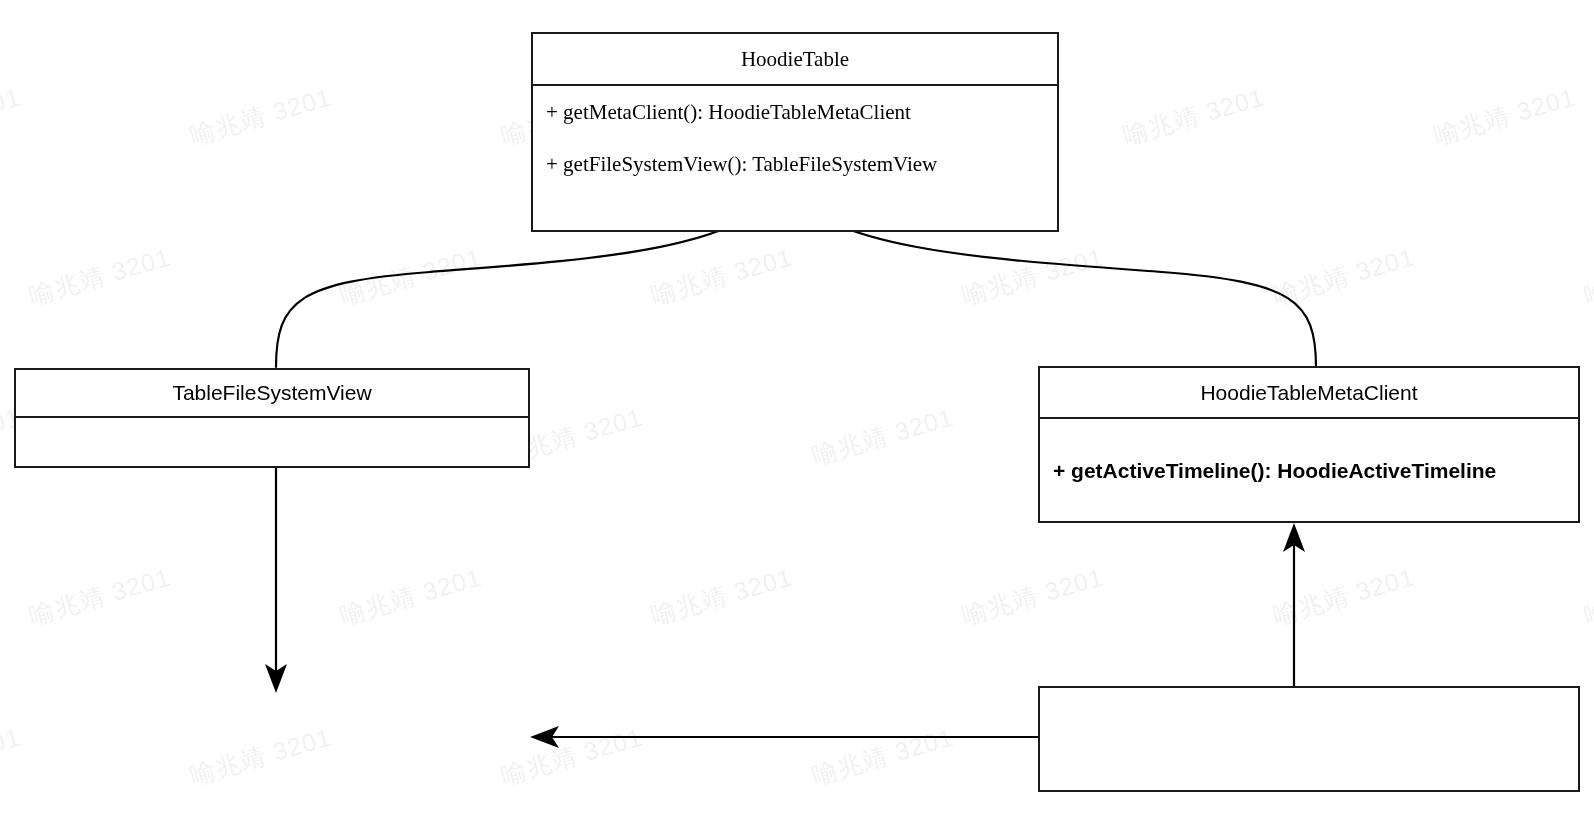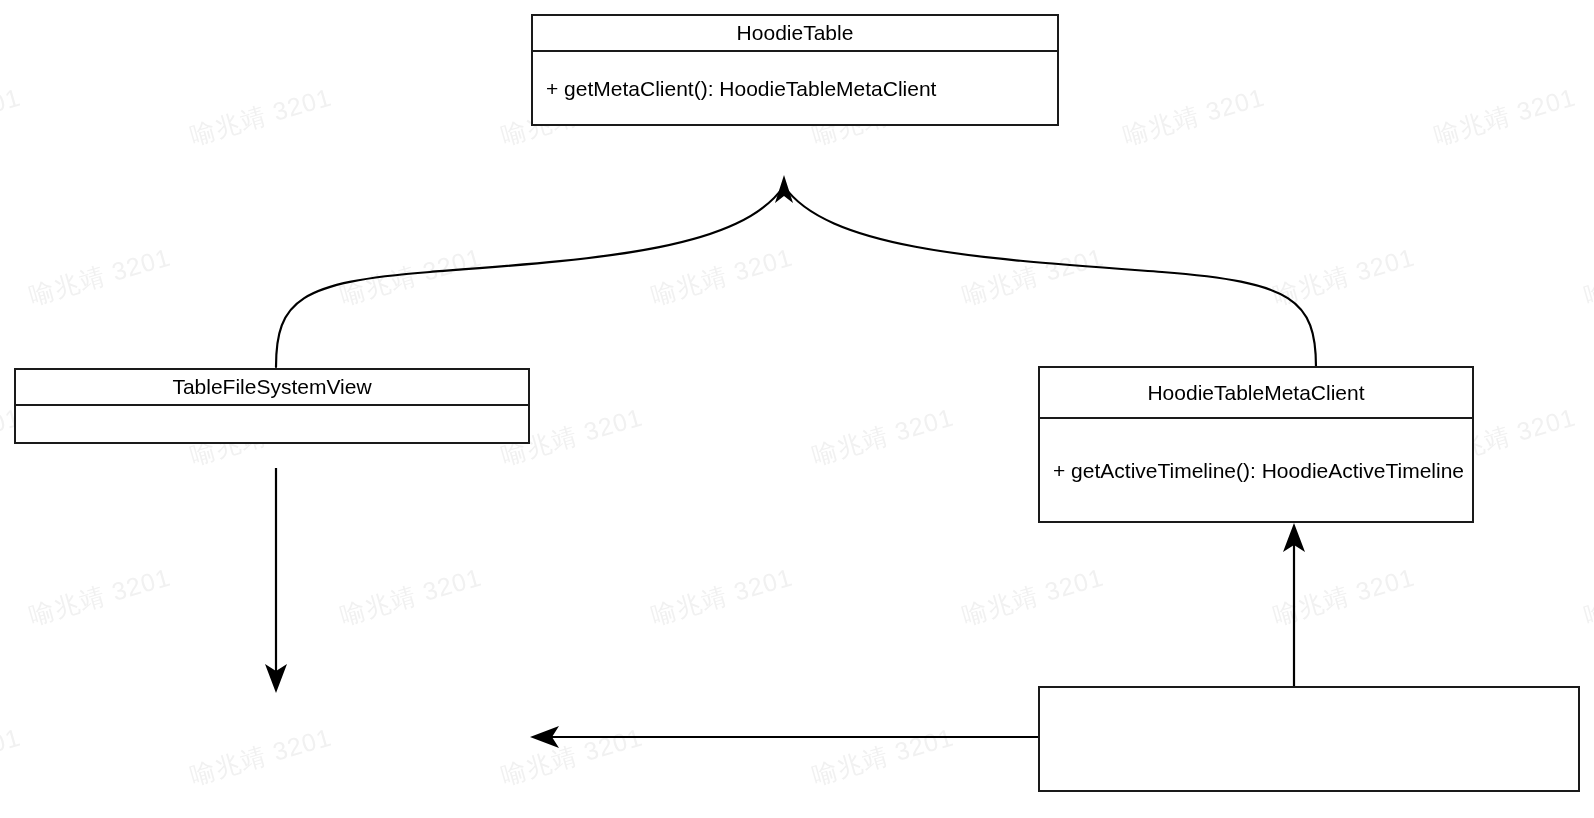--- a/index.html
+++ b/index.html
@@ -81,35 +81,35 @@
     color: #000000;
     padding-left: 13px;
     white-space: nowrap;
     line-height: 1.0;
   }
   .uml-compartment.empty {
     min-height: 10px;
   }
 
   
-  #class-hoodie-table { left: 531px; top: 14px; width: 528px; height: 112px; }
+  #class-hoodie-table { left: 531px; top: 32px; width: 528px; height: 200px; font-family: Liberation Serif, serif; }
   #class-hoodie-table .uml-class-name { height: 52px; }
   #class-hoodie-table .uml-compartment { height: 104px; }
   #class-hoodie-table .uml-member { height: 52px; display: flex; align-items: center; }
 
   
-  #class-table-file-system-view { left: 14px; top: 368px; width: 516px; height: 76px; }
+  #class-table-file-system-view { left: 14px; top: 368px; width: 516px; height: 100px; }
   #class-table-file-system-view .uml-class-name { height: 48px; }
   #class-table-file-system-view .uml-compartment { height: 48px; }
 
   
-  #class-hoodie-table-meta-client { left: 1038px; top: 366px; width: 436px; height: 157px; }
+  #class-hoodie-table-meta-client { left: 1038px; top: 366px; width: 542px; height: 157px; }
   #class-hoodie-table-meta-client .uml-class-name { height: 51px; }
   #class-hoodie-table-meta-client .uml-compartment { height: 102px; }
-  #class-hoodie-table-meta-client .uml-member { height: 51px; display: flex; align-items: center; }
+  #class-hoodie-table-meta-client .uml-member { height: 51px; display: flex; align-items: center; font-weight: bold; }
 
   
   #class-embedded-timeline-service { left: 14px; top: 692px; width: 516px; height: 98px; }
   #class-embedded-timeline-service .uml-class-name { height: 50px; }
   #class-embedded-timeline-service .uml-compartment { height: 46px; }
 
   
   #class-table-timeline-view { left: 1038px; top: 686px; width: 542px; height: 106px; }
   #class-table-timeline-view .uml-class-name { height: 52px; }
   #class-table-timeline-view .uml-compartment { height: 50px; }
@@ -172,20 +172,21 @@
     <path d="M 1294,523 L 1283,552 L 1294,545 L 1305,552 Z" fill="#000000"></path>
 
     <line x1="1580" y1="737" x2="545" y2="737" stroke="#000000" stroke-width="2.2"></line>
     <path d="M 530,737 L 559,726 L 552,737 L 559,748 Z" fill="#000000"></path>
   </svg>
 
   <div class="uml-class" id="class-hoodie-table">
     <div class="uml-class-name">HoodieTable</div>
     <div class="uml-compartment">
       <div class="uml-member">+ getMetaClient(): HoodieTableMetaClient</div>
+      <div class="uml-member">+ getFileSystemView(): TableFileSystemView</div>
     </div>
   </div>
 
   <div class="uml-class" id="class-table-file-system-view">
     <div class="uml-class-name">TableFileSystemView</div>
     <div class="uml-compartment empty"></div>
   </div>
 
   <div class="uml-class" id="class-hoodie-table-meta-client">
     <div class="uml-class-name">HoodieTableMetaClient</div>

